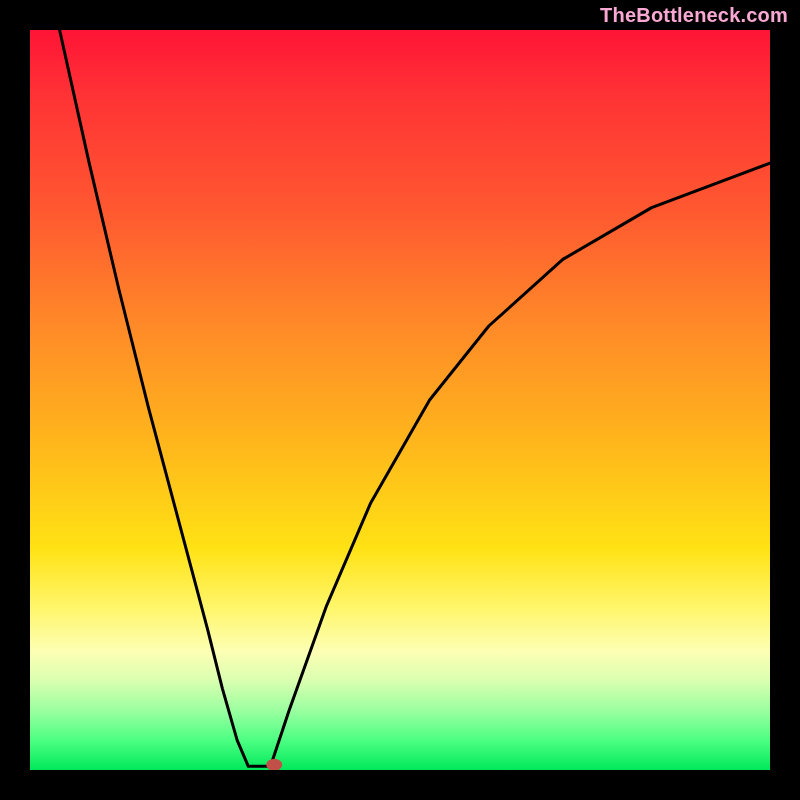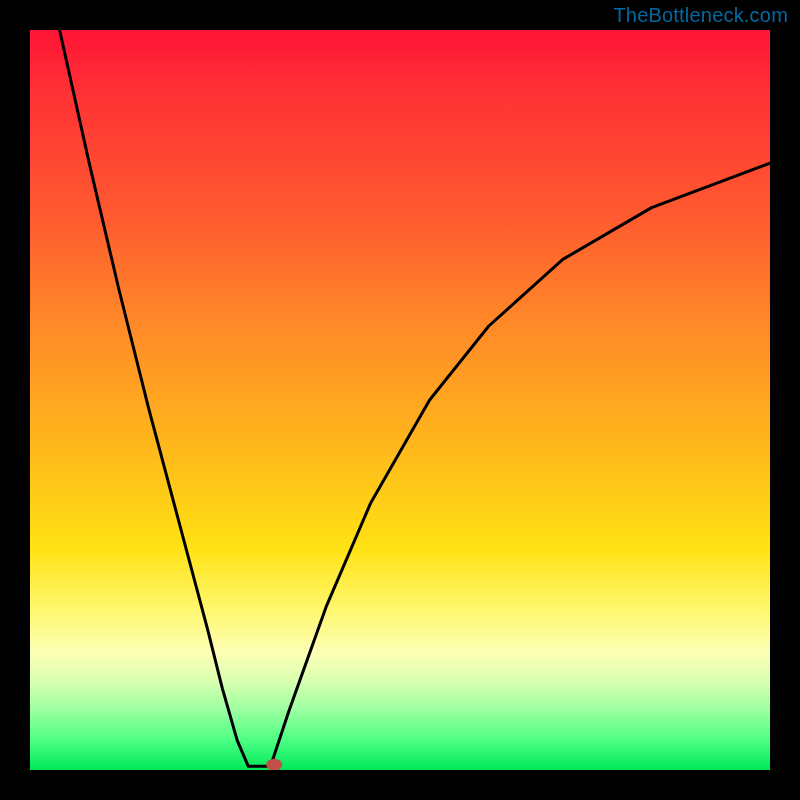--- a/index.html
+++ b/index.html
@@ -44,23 +44,23 @@
     position: absolute;
     left: 0;
     top: 0;
     width: 740px;
     height: 740px;
   }
   .watermark {
     position: absolute;
     top: 4px;
     right: 12px;
-    color: #0369a1;
+    color: #f9a8d4;
     font-size: 20px;
-    font-weight: 400;
+    font-weight: 700;
     letter-spacing: 0.2px;
     user-select: none;
   }
 </style>
 </head>
 <body>
 
 <div class="frame">
 
   <div class="plot-area">

